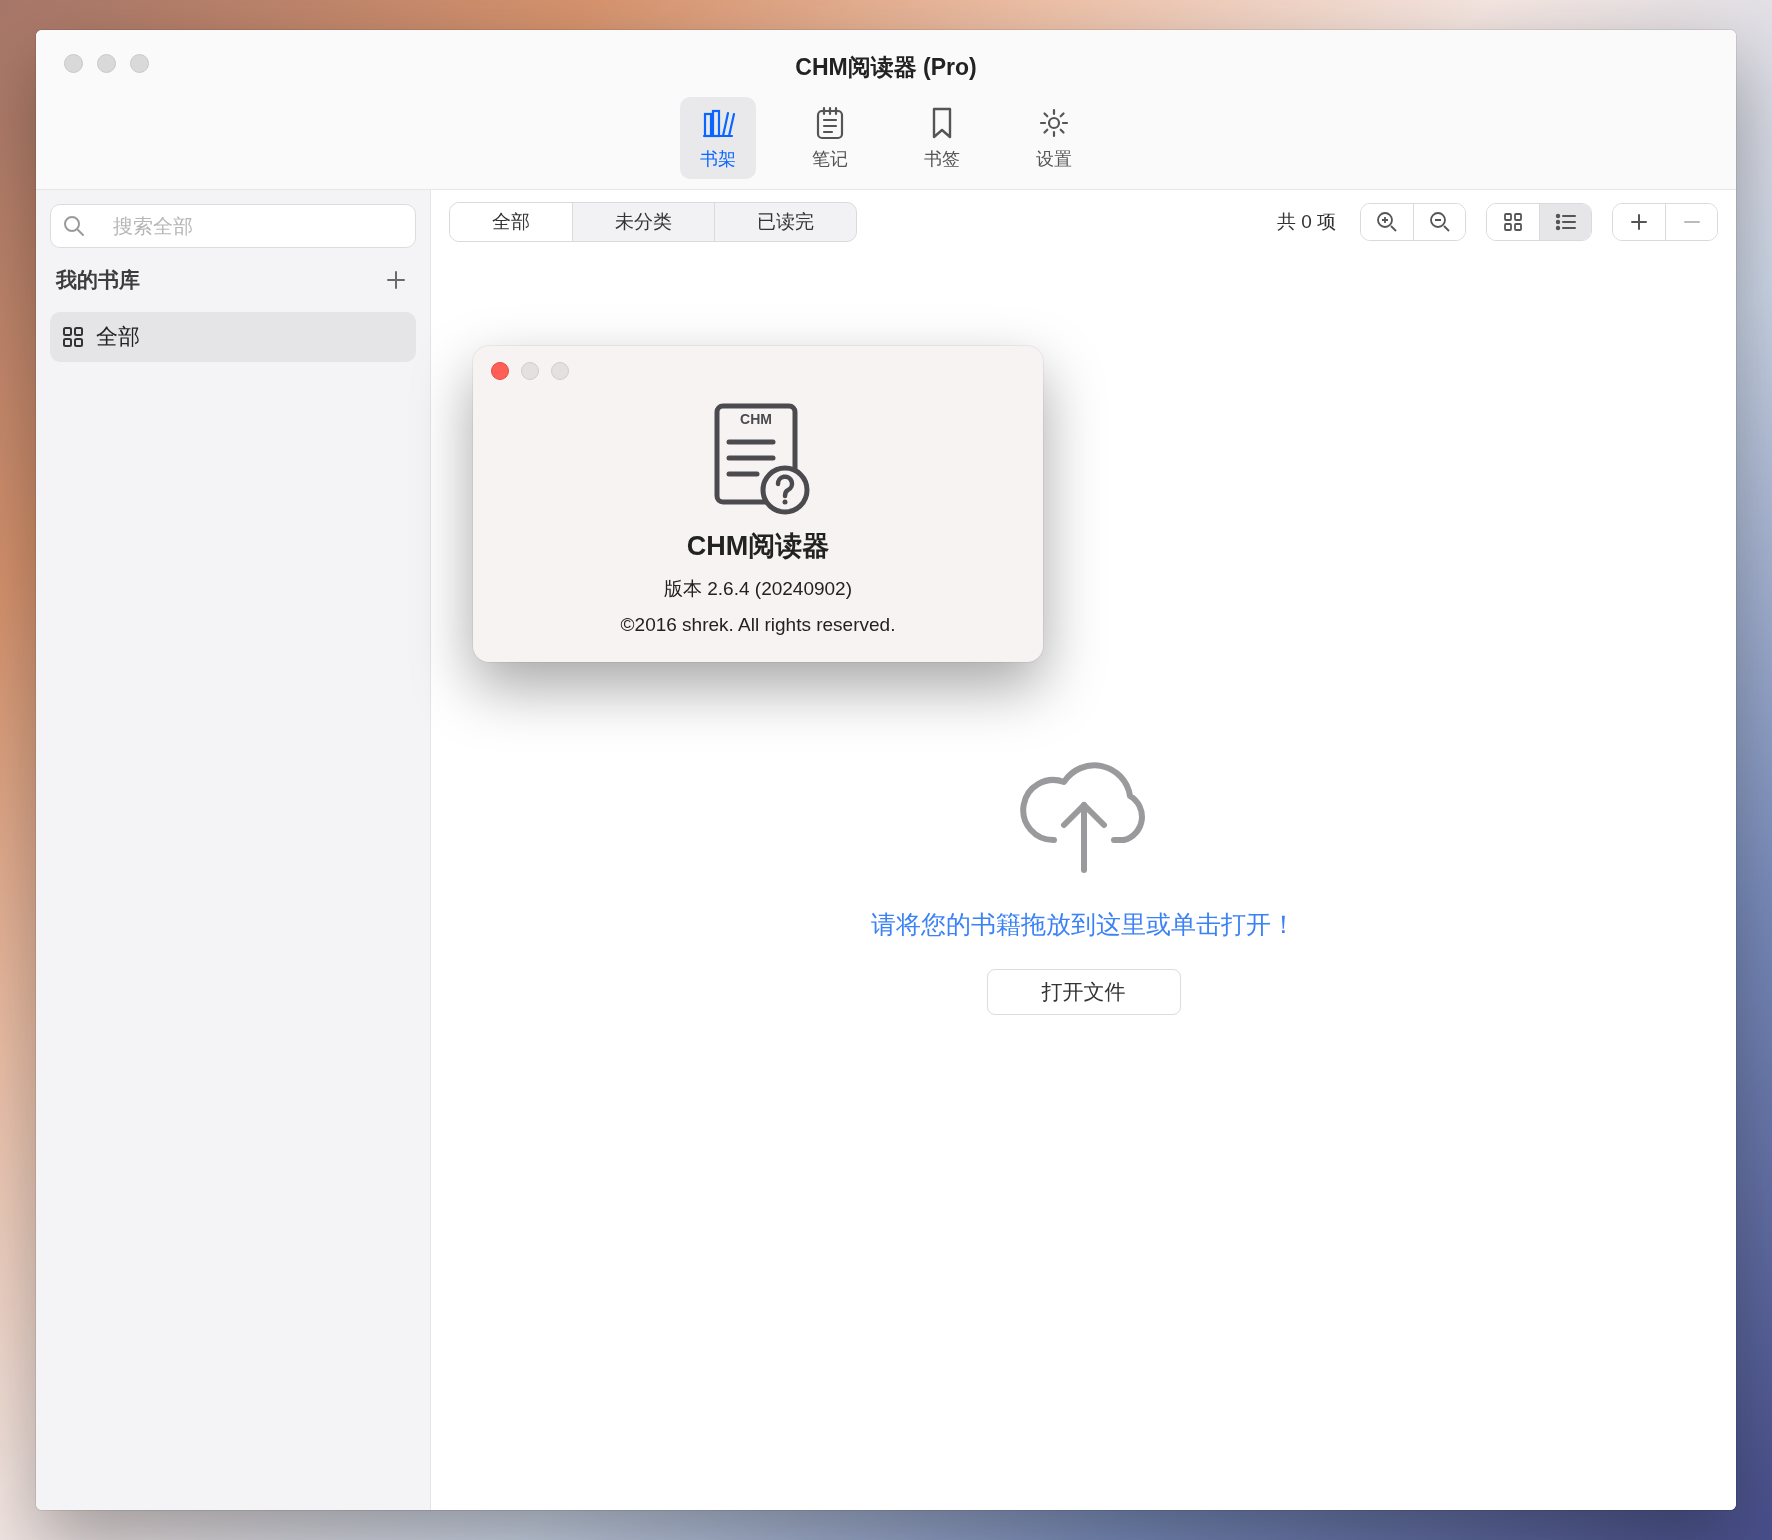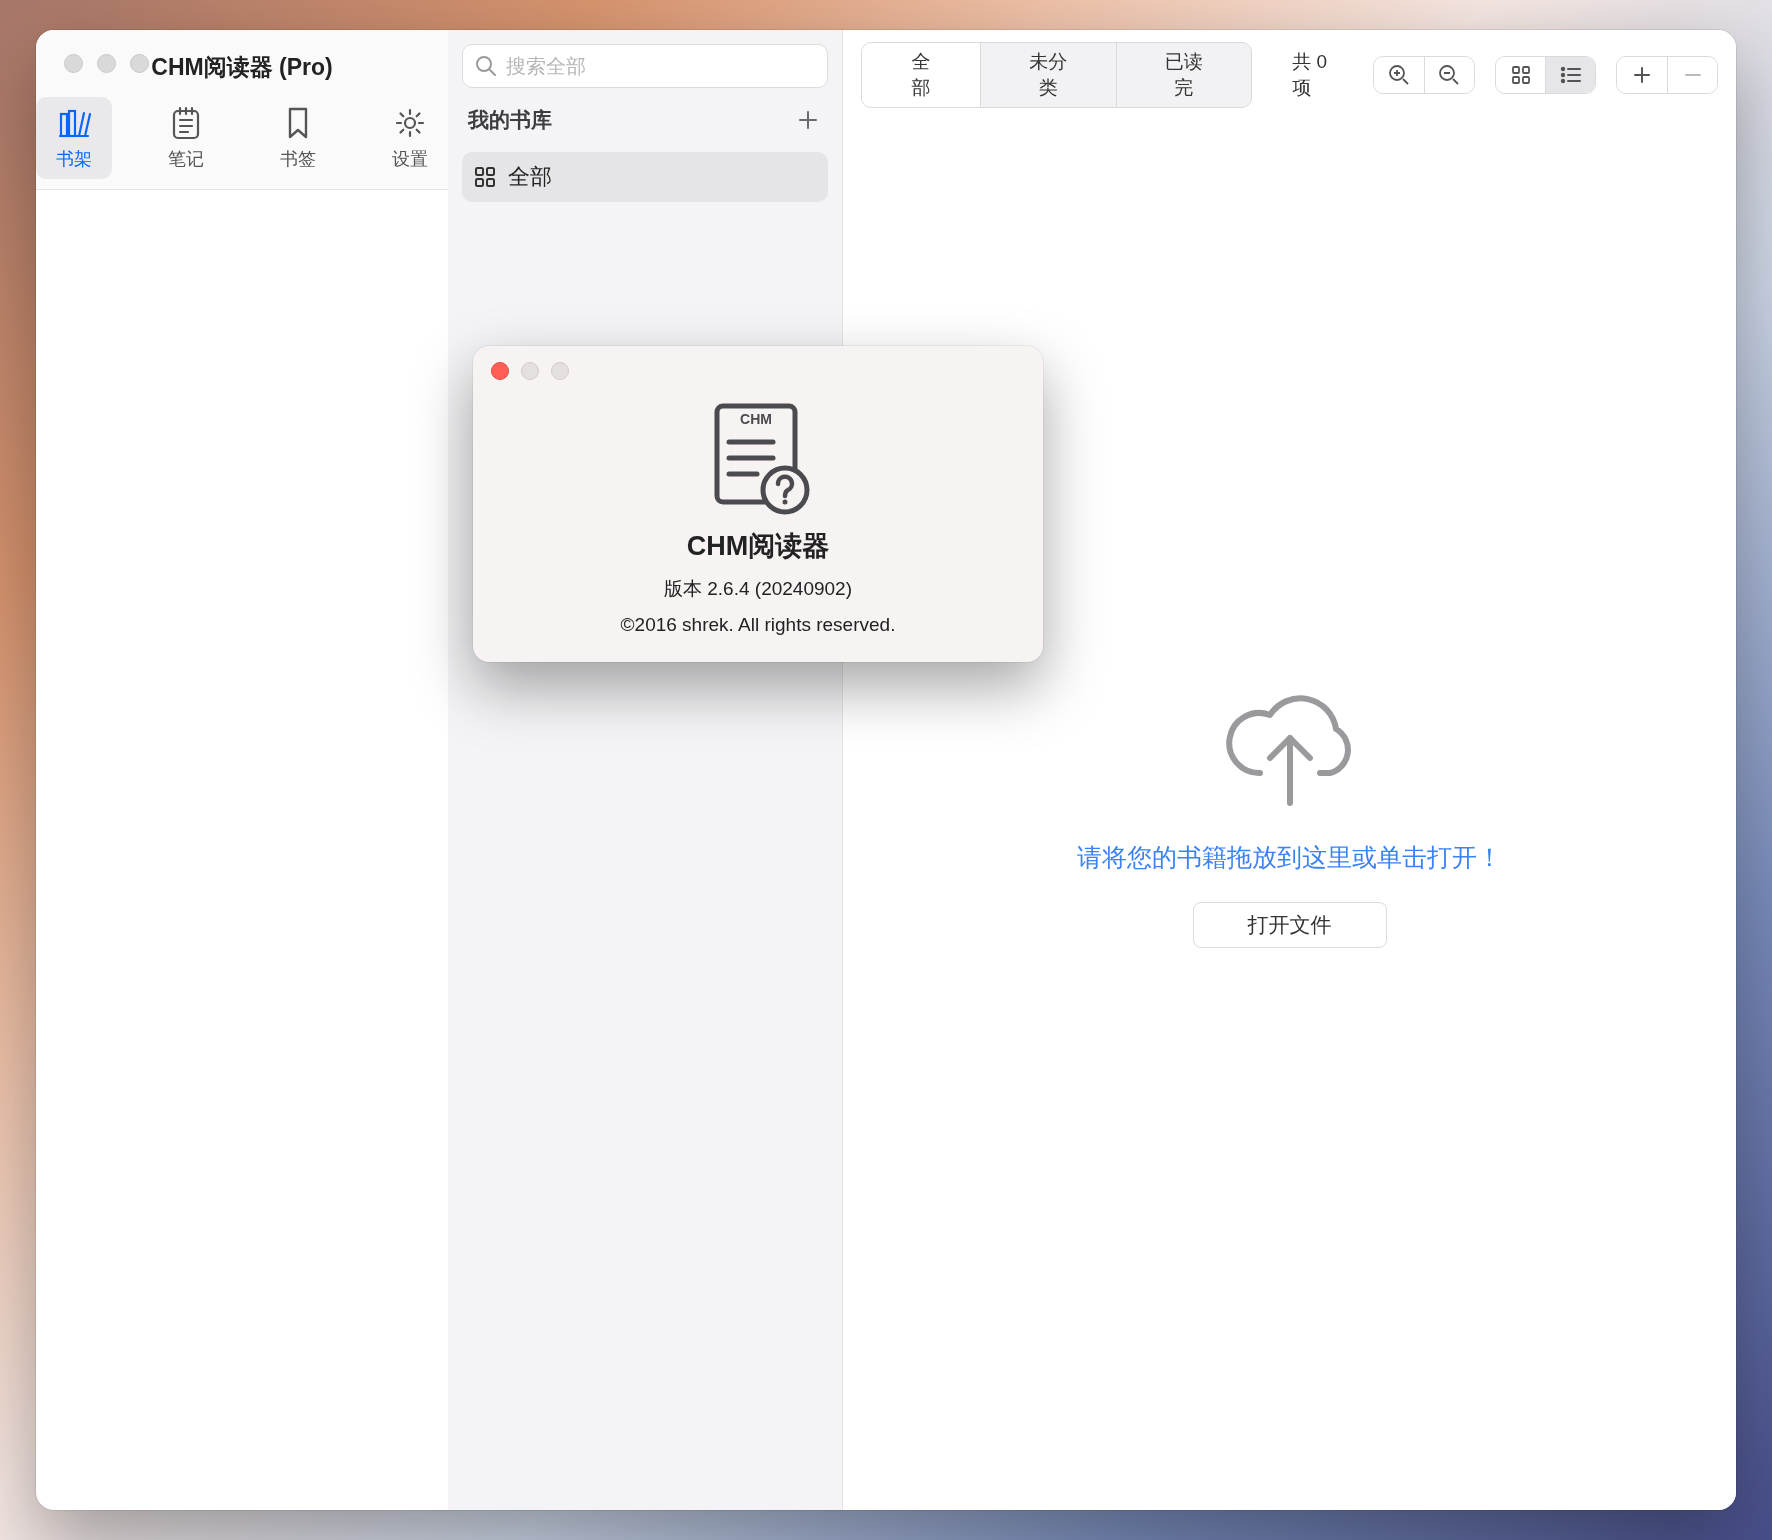--- a/index.html
+++ b/index.html
@@ -5,24 +5,24 @@
   * { box-sizing: border-box; margin: 0; padding: 0; }
   body {
     font-family: -apple-system, "Helvetica Neue", Arial, sans-serif;
     width: 1772px; height: 1540px;
     background: linear-gradient(135deg,#a7776a 0%,#d9956f 18%,#f0c3aa 32%,#f7e8e3 45%,#cfd9ea 62%,#7d90c0 80%,#494f8c 100%);
     display:flex;align-items:center;justify-content:center;
   }
   .window {
     width:1700px; height:1480px;
     background:#fff;
-    border-radius:18px;
+    border-radius:6px;
     box-shadow:0 30px 80px rgba(0,0,0,.35),0 0 0 1px rgba(0,0,0,.08);
     overflow:hidden; position:relative;
-    display:flex; 
+    display:flex; flex-direction:column;
   }
   .titlebar {
     height:160px;
     display:flex;flex-direction:column;align-items:center;
     position:relative;
     border-bottom:1px solid #e6e6e6;
     background:#fafafa;
   }
   .traffic {
     position:absolute; left:28px; top:24px; display:flex; gap:14px;
@@ -32,21 +32,21 @@
   .toolbar{display:flex;gap:36px;margin-top:14px;}
   .tb-item{display:flex;flex-direction:column;align-items:center;gap:6px;padding:8px 20px;border-radius:10px;cursor:pointer;}
   .tb-item.active{background:#e9e9eb;}
   .tb-icon{width:36px;height:36px;display:flex;align-items:center;justify-content:center;}
   .tb-label{font-size:18px;color:#555;}
   .tb-item.active .tb-label{color:#0a66ff;}
   .tb-item.active svg{stroke:#0a66ff;fill:none;}
   .content{flex:1;display:flex;min-height:0;}
   .sidebar{width:395px;background:#f4f4f6;border-right:1px solid #e4e4e6;padding:14px;display:flex;flex-direction:column;gap:18px;}
   .search{
-    display:flex;align-items:center;gap:9px;
+    display:flex;align-items:center;gap:28px;
     border:1px solid #dcdcdc;background:#fff;border-radius:10px;
     height:44px;padding:0 12px;
   }
   .search input{border:none;outline:none;font-size:20px;flex:1;background:transparent;color:#333;}
   .search input::placeholder{color:#b6b6b9;}
   .lib-head{display:flex;align-items:center;justify-content:space-between;padding:0 6px;}
   .lib-title{font-size:21px;font-weight:600;color:#3d3d3f;}
   .plus-btn{width:28px;height:28px;display:flex;align-items:center;justify-content:center;cursor:pointer;}
   .lib-item{display:flex;align-items:center;gap:12px;padding:10px 12px;border-radius:10px;font-size:22px;color:#222;cursor:pointer;}
   .lib-item.active{background:#e5e5e8;}

